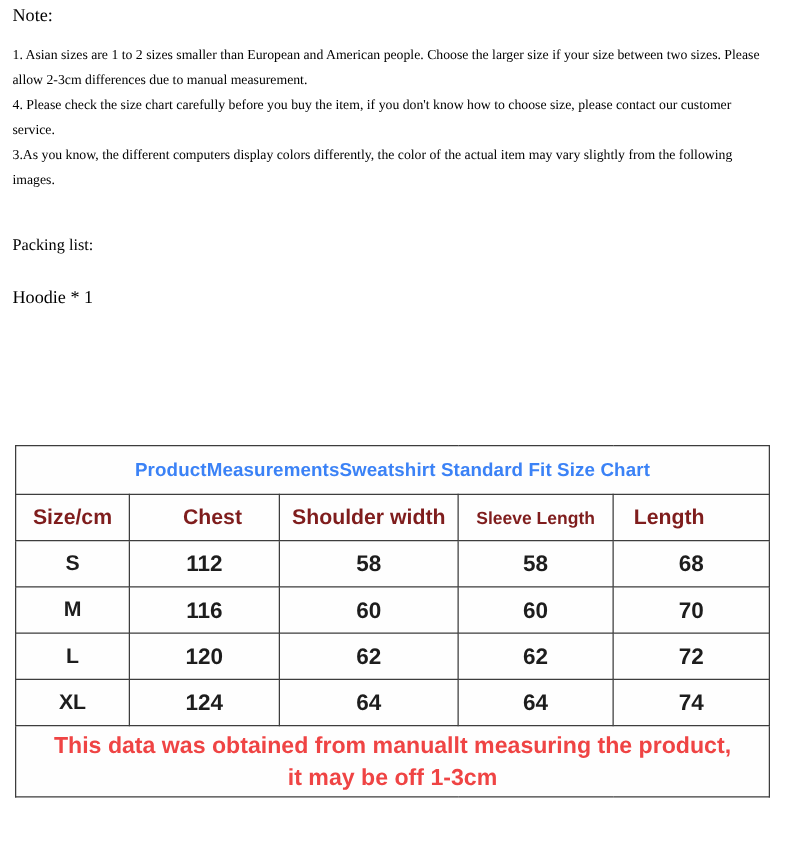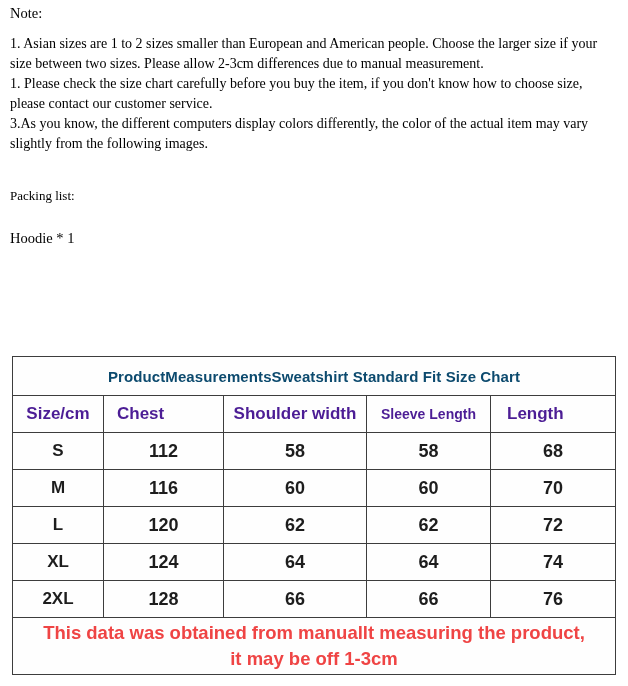--- a/index.html
+++ b/index.html
@@ -22,21 +22,21 @@
     left: 10px;
     top: 5px;
     font-size: 14.5px;
     font-weight: normal;
   }
   .note-body {
     position: absolute;
     left: 10px;
     top: 34px;
     width: 610px;
-    font-size: 14px;
+    font-size: 11px;
     line-height: 20px;
   }
   .note-body p { margin: 0; }
 
   .packing-heading {
     position: absolute;
     left: 10px;
     top: 188px;
     font-size: 13px;
     font-weight: normal;
@@ -64,31 +64,31 @@
     text-align: center;
     vertical-align: middle;
     padding: 0;
     overflow: hidden;
     white-space: nowrap;
   }
   .chart-title-cell {
     height: 38px;
     font-size: 15px;
     font-weight: bold;
-    color: #0c4a6e;
+    color: #3b82f6;
     letter-spacing: 0.1px;
   }
   .header-row td {
     height: 36px;
     font-size: 17px;
     font-weight: bold;
-    color: #4c1d95;
+    color: #7f1d1d;
   }
   .header-row td.h-sizecm   { text-align: center; }
-  .header-row td.h-chest    { text-align: left; padding-left: 13px; }
+  .header-row td.h-chest    { text-align: center; padding-left: 13px; }
   .header-row td.h-shoulder { }
   .header-row td.h-sleeve   { text-align: center; font-size: 14px; }
   .header-row td.h-length   { text-align: left; padding-left: 16px; }
   .data-row td {
     height: 36px;
     font-size: 18px;
     font-weight: bold;
     color: #1d1d1d;
   }
   .data-row td.c-size { font-size: 17px; }
@@ -102,21 +102,21 @@
   }
   .footer-line { display: block; }
 </style>
 </head>
 <body>
 
 <div class="note-heading">Note:</div>
 
 <div class="note-body">
   <p>1. Asian sizes are 1 to 2 sizes smaller than European and American people. Choose the larger size if your size between two sizes. Please allow 2-3cm differences due to manual measurement.</p>
-  <p>1. Please check the size chart carefully before you buy the item, if you don't know how to choose size, please contact our customer service.</p>
+  <p>4. Please check the size chart carefully before you buy the item, if you don't know how to choose size, please contact our customer service.</p>
   <p>3.As you know, the different computers display colors differently, the color of the actual item may vary slightly from the following images.</p>
 </div>
 
 <div class="packing-heading">Packing list:</div>
 <div class="packing-item">Hoodie * 1</div>
 
 <table class="size-chart">
   <colgroup>
     <col style="width:91px">
     <col style="width:120px">
@@ -156,27 +156,20 @@
       <td>62</td>
       <td>72</td>
     </tr>
     <tr class="data-row">
       <td class="c-size">XL</td>
       <td>124</td>
       <td>64</td>
       <td>64</td>
       <td>74</td>
     </tr>
-    <tr class="data-row">
-      <td class="c-size">2XL</td>
-      <td>128</td>
-      <td>66</td>
-      <td>66</td>
-      <td>76</td>
-    </tr>
     <tr>
       <td class="footer-cell" colspan="5">
         <span class="footer-line">This data was obtained from manuallt measuring the product,</span>
         <span class="footer-line">it may be off 1-3cm</span>
       </td>
     </tr>
   </tbody>
 </table>
 
 </body></html>

